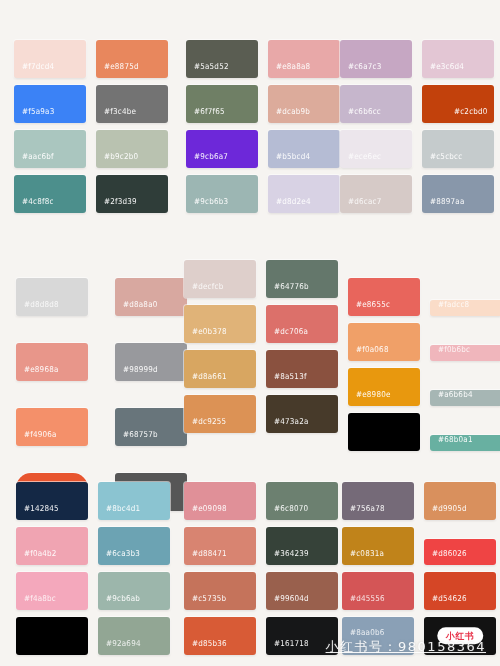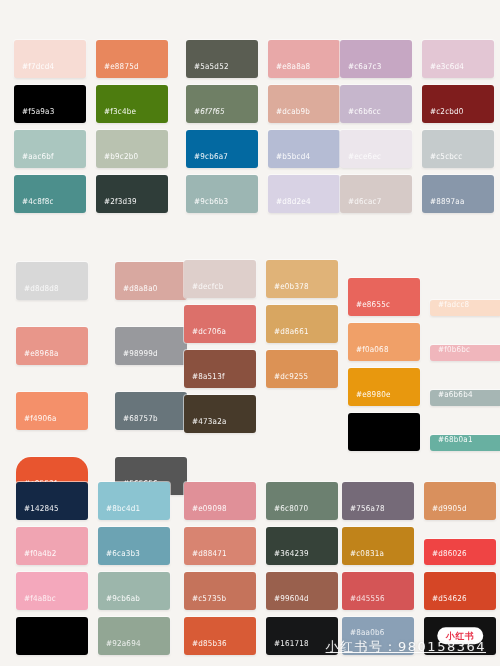--- a/index.html
+++ b/index.html
@@ -45,21 +45,21 @@
     opacity: 0.95;
   }
   .swatch.light-text .code { color: #ffffff; }
   .swatch.faint .code { color: rgba(255,255,255,0.88); }
 
   
   #g0 { left: 14px;  top: 40px; }
   #g1 { left: 186px; top: 40px; }
   #g2 { left: 340px; top: 40px; }
 
-  #g3 { left: 16px;  top: 262px; gap: 27px; }
+  #g3 { left: 16px;  top: 278px; gap: 27px; }
   #g4 { left: 184px; top: 260px; }
   #g5 { left: 348px; top: 278px; }
 
   #g6 { left: 16px;  top: 482px; }
   #g7 { left: 184px; top: 482px; }
   #g8 { left: 342px; top: 482px; }
 
   
   #g5 .swatch.col-r { margin-top: 22px; }
 
@@ -98,24 +98,24 @@
 <body>
 
 <div id="board">
     <div class="group" id="g0">
       <div class="swatch light-text col-l" style="background: rgb(247, 220, 212);">
         <span class="code">#f7dcd4</span>
       </div>
       <div class="swatch light-text col-r" style="background: rgb(232, 135, 93);">
         <span class="code">#e8875d</span>
       </div>
-      <div class="swatch light-text col-l" style="background: #000000;">
+      <div class="swatch light-text col-l" style="background: #3b82f6;">
         <span class="code">#f5a9a3</span>
       </div>
-      <div class="swatch light-text col-r" style="background: #4d7c0f;">
+      <div class="swatch light-text col-r" style="background: #737373;">
         <span class="code">#f3c4be</span>
       </div>
       <div class="swatch light-text col-l" style="background: rgb(170, 198, 191);">
         <span class="code">#aac6bf</span>
       </div>
       <div class="swatch light-text col-r" style="background: rgb(185, 194, 176);">
         <span class="code">#b9c2b0</span>
       </div>
       <div class="swatch light-text col-l" style="background: rgb(76, 143, 140);">
         <span class="code">#4c8f8c</span>
@@ -124,27 +124,27 @@
         <span class="code">#2f3d39</span>
       </div>
     </div>
     <div class="group" id="g1">
       <div class="swatch light-text col-l" style="background: rgb(90, 93, 82);">
         <span class="code">#5a5d52</span>
       </div>
       <div class="swatch light-text col-r" style="background: rgb(232, 168, 168);">
         <span class="code">#e8a8a8</span>
       </div>
-      <div class="swatch light-text col-l" style="background: rgb(111, 127, 101); font-style: italic;">
+      <div class="swatch light-text col-l" style="background: rgb(111, 127, 101);">
         <span class="code">#6f7f65</span>
       </div>
       <div class="swatch light-text col-r" style="background: rgb(220, 171, 155);">
         <span class="code">#dcab9b</span>
       </div>
-      <div class="swatch light-text col-l" style="background: #0369a1;">
+      <div class="swatch light-text col-l" style="background: #6d28d9;">
         <span class="code">#9cb6a7</span>
       </div>
       <div class="swatch light-text col-r" style="background: rgb(181, 188, 212);">
         <span class="code">#b5bcd4</span>
       </div>
       <div class="swatch light-text col-l" style="background: rgb(156, 182, 179);">
         <span class="code">#9cb6b3</span>
       </div>
       <div class="swatch light-text col-r" style="background: rgb(216, 210, 228);">
         <span class="code">#d8d2e4</span>
@@ -153,21 +153,21 @@
     <div class="group" id="g2">
       <div class="swatch light-text col-l" style="background: rgb(198, 167, 195);">
         <span class="code">#c6a7c3</span>
       </div>
       <div class="swatch light-text col-r" style="background: rgb(227, 198, 212);">
         <span class="code">#e3c6d4</span>
       </div>
       <div class="swatch light-text col-l" style="background: rgb(198, 182, 204);">
         <span class="code">#c6b6cc</span>
       </div>
-      <div class="swatch light-text col-r" style="background: #7f1d1d;">
+      <div class="swatch light-text col-r" style="background: #c2410c; padding-left: 24px;">
         <span class="code">#c2cbd0</span>
       </div>
       <div class="swatch faint col-l" style="background: rgb(236, 230, 236);">
         <span class="code">#ece6ec</span>
       </div>
       <div class="swatch light-text col-r" style="background: rgb(197, 203, 204);">
         <span class="code">#c5cbcc</span>
       </div>
       <div class="swatch faint col-l" style="background: rgb(214, 202, 199);">
         <span class="code">#d6cac7</span>
@@ -199,20 +199,23 @@
         <span class="code">#e8552f</span>
       </div>
       <div class="swatch light-text col-r" style="background: rgb(86, 86, 86);">
         <span class="code">#565656</span>
       </div>
     </div>
     <div class="group" id="g4">
       <div class="swatch faint col-l" style="background: rgb(222, 207, 203);">
         <span class="code">#decfcb</span>
       </div>
+      <div class="swatch light-text col-r" style="background: rgb(100, 119, 107);">
+        <span class="code">#64776b</span>
+      </div>
       <div class="swatch light-text col-l" style="background: rgb(224, 179, 120);">
         <span class="code">#e0b378</span>
       </div>
       <div class="swatch light-text col-r" style="background: rgb(220, 112, 106);">
         <span class="code">#dc706a</span>
       </div>
       <div class="swatch light-text col-l" style="background: rgb(216, 166, 97);">
         <span class="code">#d8a661</span>
       </div>
       <div class="swatch light-text col-r" style="background: rgb(138, 81, 63);">

